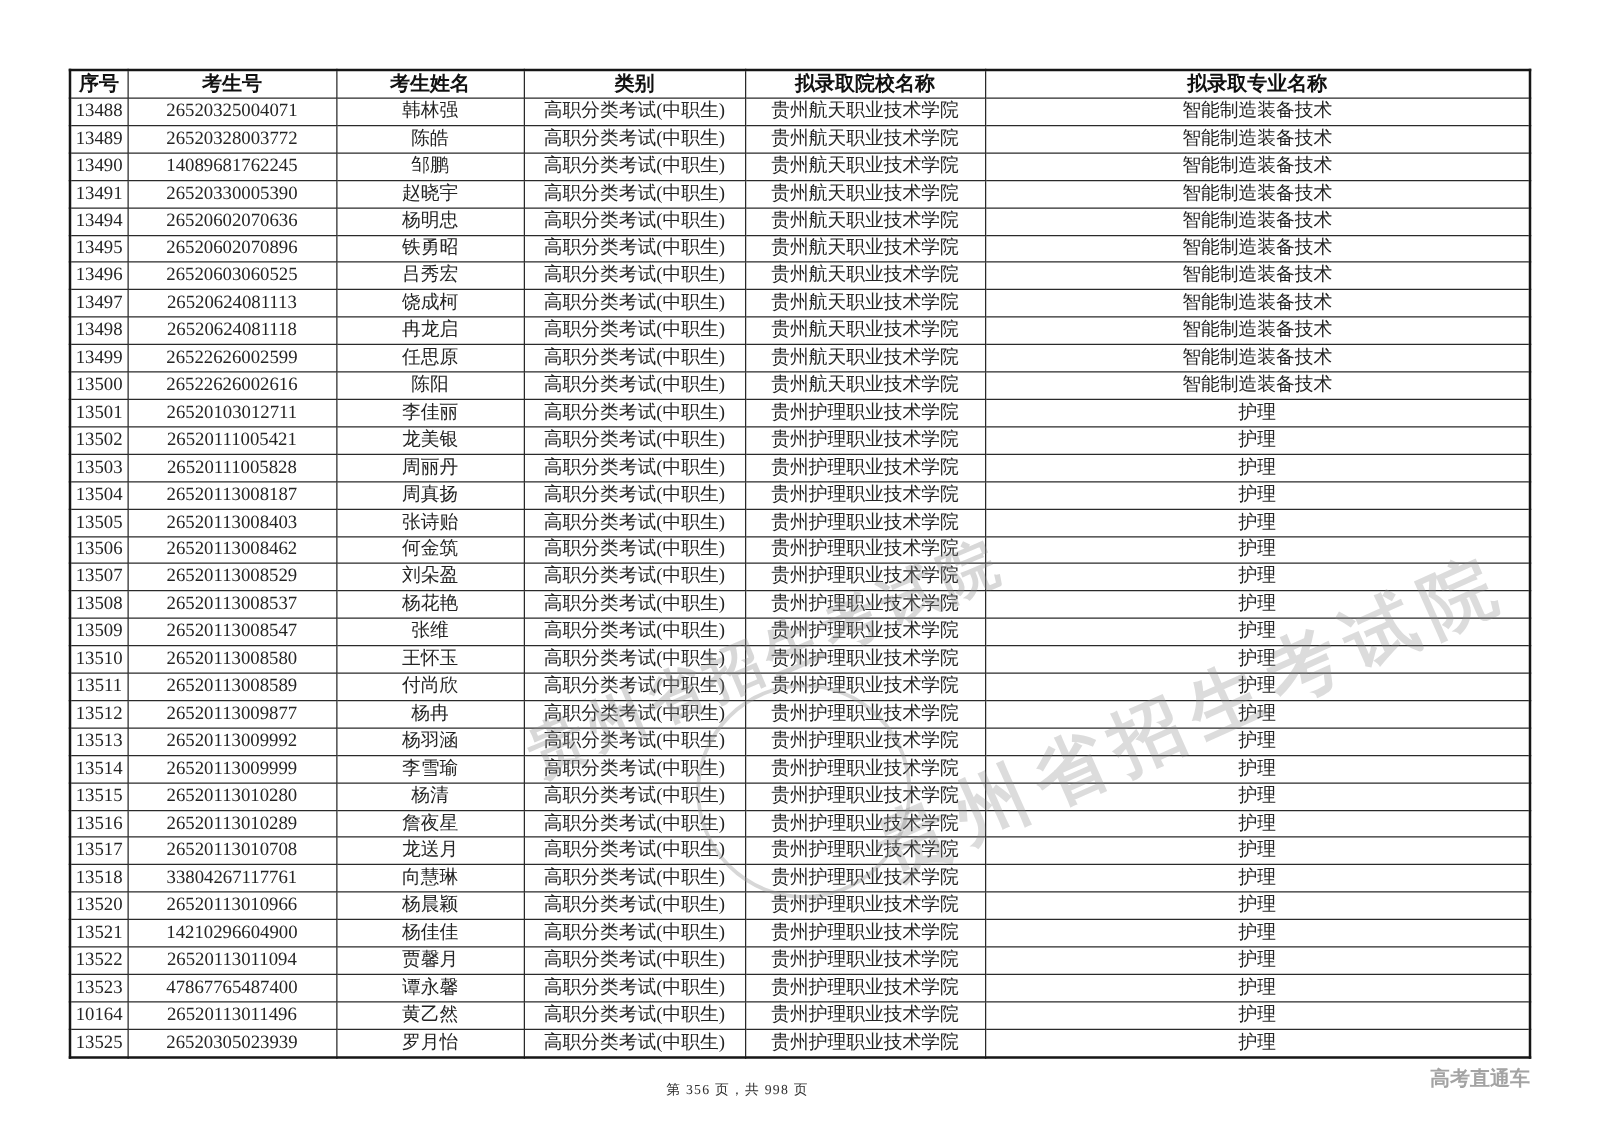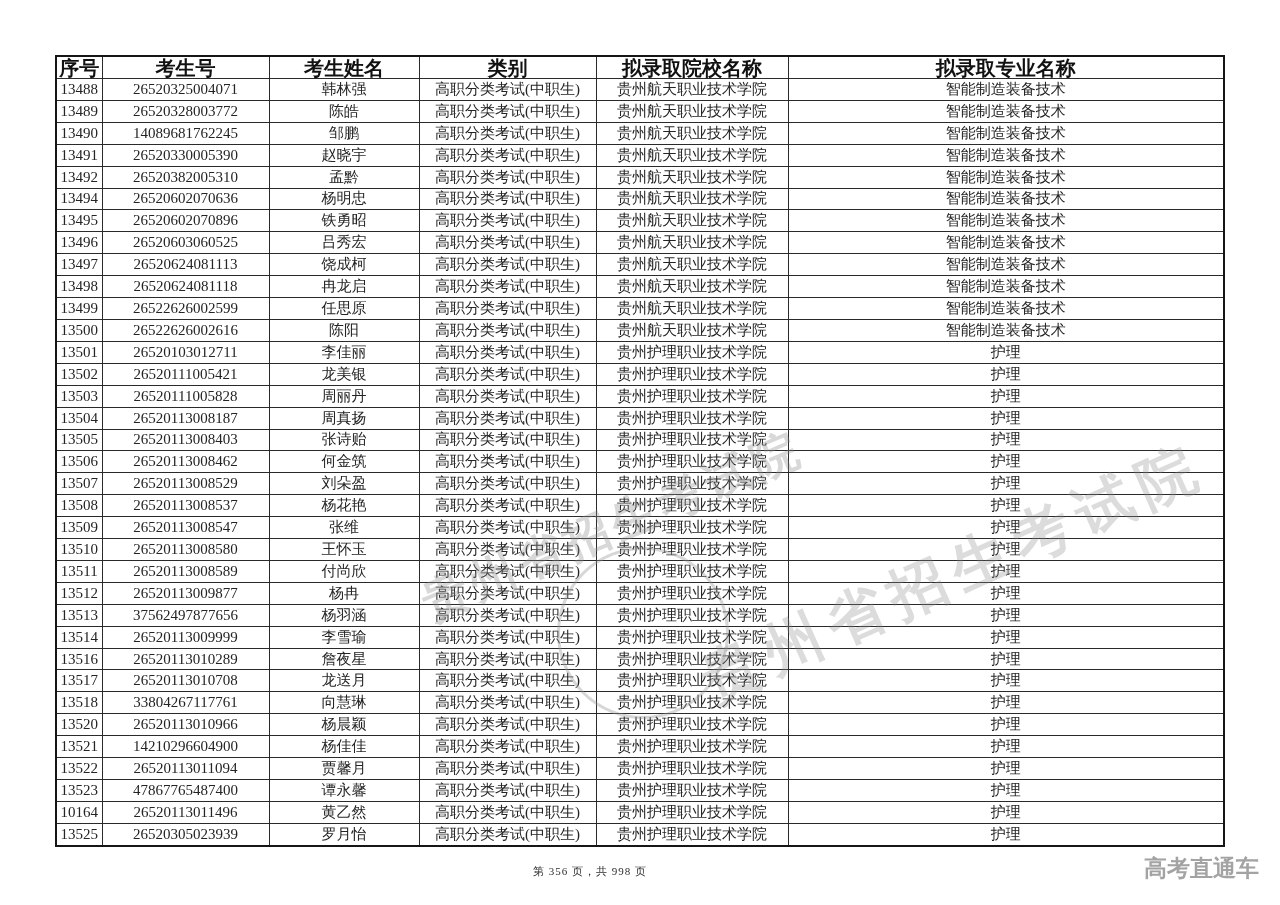--- a/index.html
+++ b/index.html
@@ -38,21 +38,21 @@
     vertical-align: middle;
     font-size: 15px;
     line-height: 1;
     white-space: nowrap;
     overflow: hidden;
     color: #242424;
   }
   table.admission thead th {
     height: 21px;
     font-weight: 700;
-    font-size: 20px;
+    font-size: 16px;
     color: #111;
   }
   table.admission tbody td {
     font-weight: 400;
   }
   
   .watermark-layer {
     position: absolute;
     inset: 0;
     pointer-events: none;
@@ -97,21 +97,21 @@
     width: 180px;
     text-align: center;
     font-size: 11px;
     color: #2e2e2e;
     letter-spacing: 1px;
   }
   .brand-mark {
     position: absolute;
     left: 1144px;
     top: 853px;
-    font-size: 23px;
+    font-size: 16px;
     font-weight: 700;
     color: #a3a3a3;
     font-family: "Liberation Sans", "DejaVu Sans", sans-serif;
     white-space: nowrap;
   }
 </style>
 </head>
 <body>
 
 <div class="sheet">
@@ -162,28 +162,20 @@
         </tr>
         <tr>
           <td>13491</td>
           <td>26520330005390</td>
           <td>赵晓宇</td>
           <td>高职分类考试(中职生)</td>
           <td>贵州航天职业技术学院</td>
           <td>智能制造装备技术</td>
         </tr>
         <tr>
-          <td>13492</td>
-          <td>26520382005310</td>
-          <td>孟黔</td>
-          <td>高职分类考试(中职生)</td>
-          <td>贵州航天职业技术学院</td>
-          <td>智能制造装备技术</td>
-        </tr>
-        <tr>
           <td>13494</td>
           <td>26520602070636</td>
           <td>杨明忠</td>
           <td>高职分类考试(中职生)</td>
           <td>贵州航天职业技术学院</td>
           <td>智能制造装备技术</td>
         </tr>
         <tr>
           <td>13495</td>
           <td>26520602070896</td>
@@ -323,30 +315,38 @@
         <tr>
           <td>13512</td>
           <td>26520113009877</td>
           <td>杨冉</td>
           <td>高职分类考试(中职生)</td>
           <td>贵州护理职业技术学院</td>
           <td>护理</td>
         </tr>
         <tr>
           <td>13513</td>
-          <td>37562497877656</td>
+          <td>26520113009992</td>
           <td>杨羽涵</td>
           <td>高职分类考试(中职生)</td>
           <td>贵州护理职业技术学院</td>
           <td>护理</td>
         </tr>
         <tr>
           <td>13514</td>
           <td>26520113009999</td>
           <td>李雪瑜</td>
+          <td>高职分类考试(中职生)</td>
+          <td>贵州护理职业技术学院</td>
+          <td>护理</td>
+        </tr>
+        <tr>
+          <td>13515</td>
+          <td>26520113010280</td>
+          <td>杨清</td>
           <td>高职分类考试(中职生)</td>
           <td>贵州护理职业技术学院</td>
           <td>护理</td>
         </tr>
         <tr>
           <td>13516</td>
           <td>26520113010289</td>
           <td>詹夜星</td>
           <td>高职分类考试(中职生)</td>
           <td>贵州护理职业技术学院</td>

